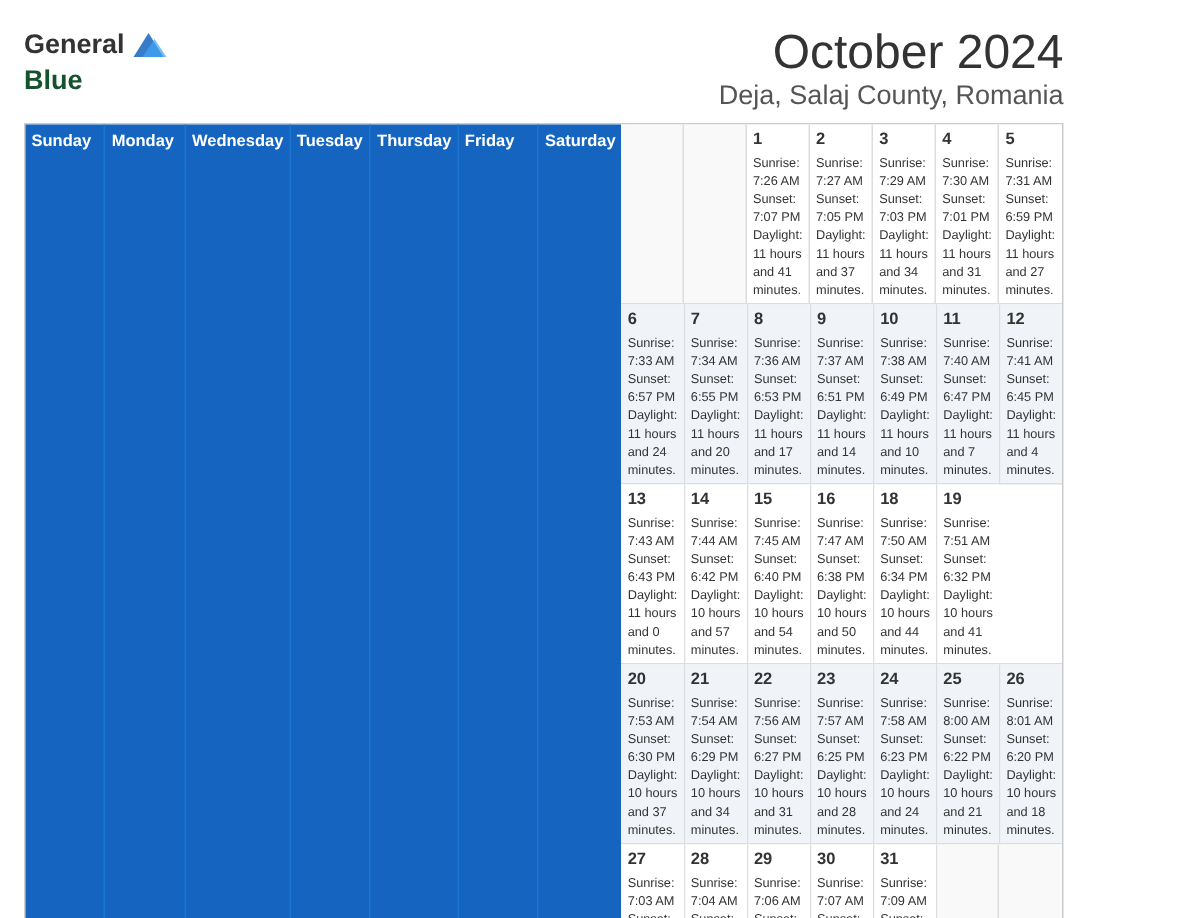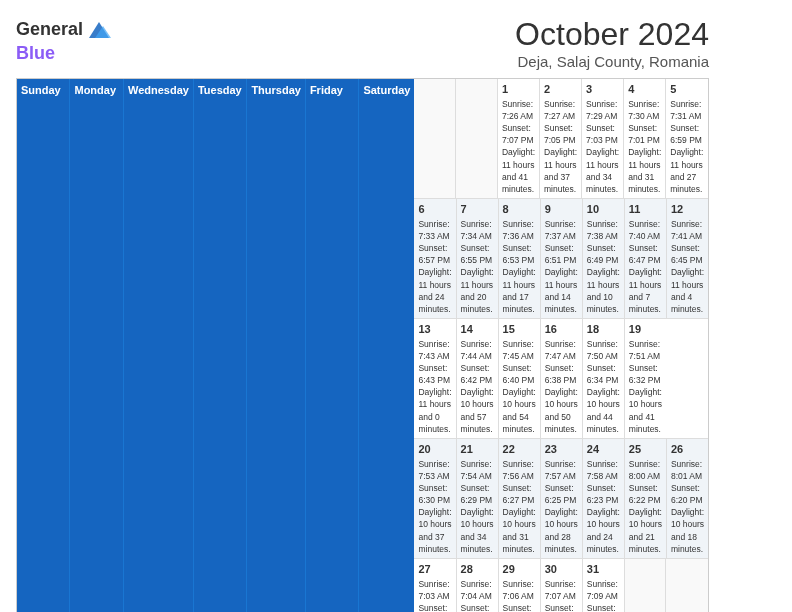--- a/index.html
+++ b/index.html
@@ -26,36 +26,36 @@
     .logo {
       display: flex;
       align-items: center;
     }
     .logo-text {
       font-size: 18px;
       font-weight: bold;
       line-height: 1.1;
     }
     .logo-general { color: #333; }
-    .logo-blue { color: #8b5cf6; }
+    .logo-blue { color: #14532d; }
     .logo-icon {
       width: 28px;
       height: 28px;
       margin-left: 2px;
     }
     .title-block {
       text-align: right;
     }
     .month-title {
       font-size: 32px;
       font-weight: normal;
       color: #333;
     }
     .location {
-      font-size: 15px;
+      font-size: 18px;
       color: #555;
     }
     .calendar {
       flex: 1;
       display: flex;
       flex-direction: row;
       border: 1px solid #ccc;
     }
     .cal-header {
       display: grid;

